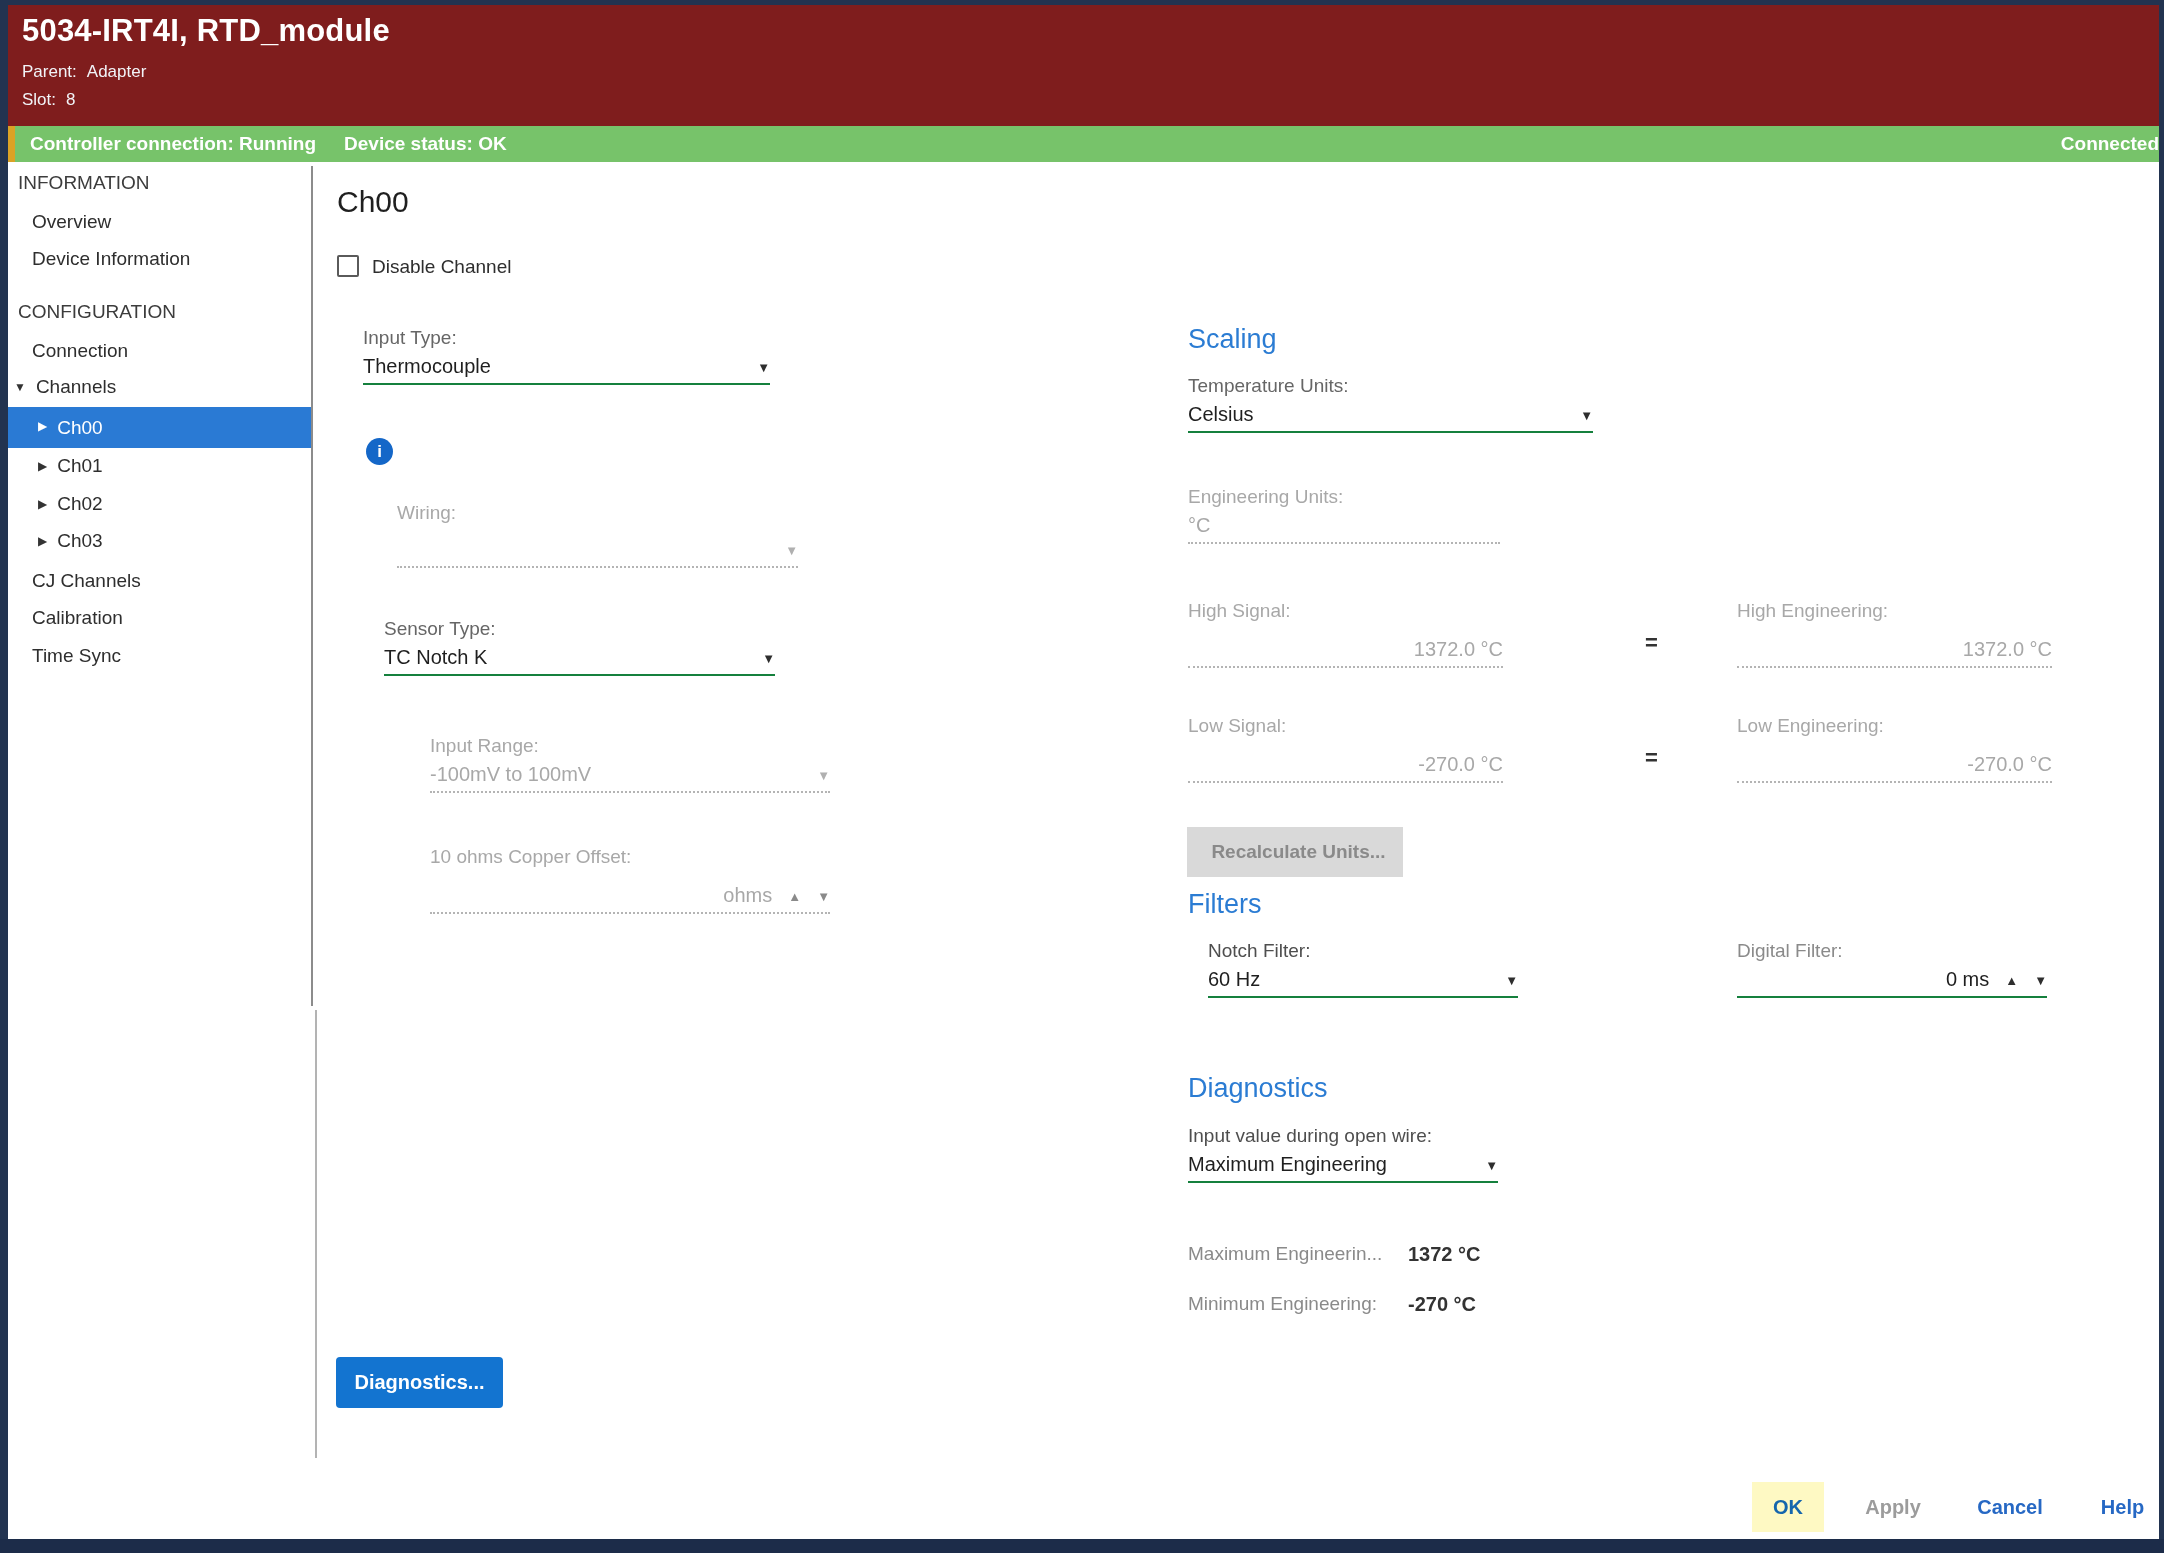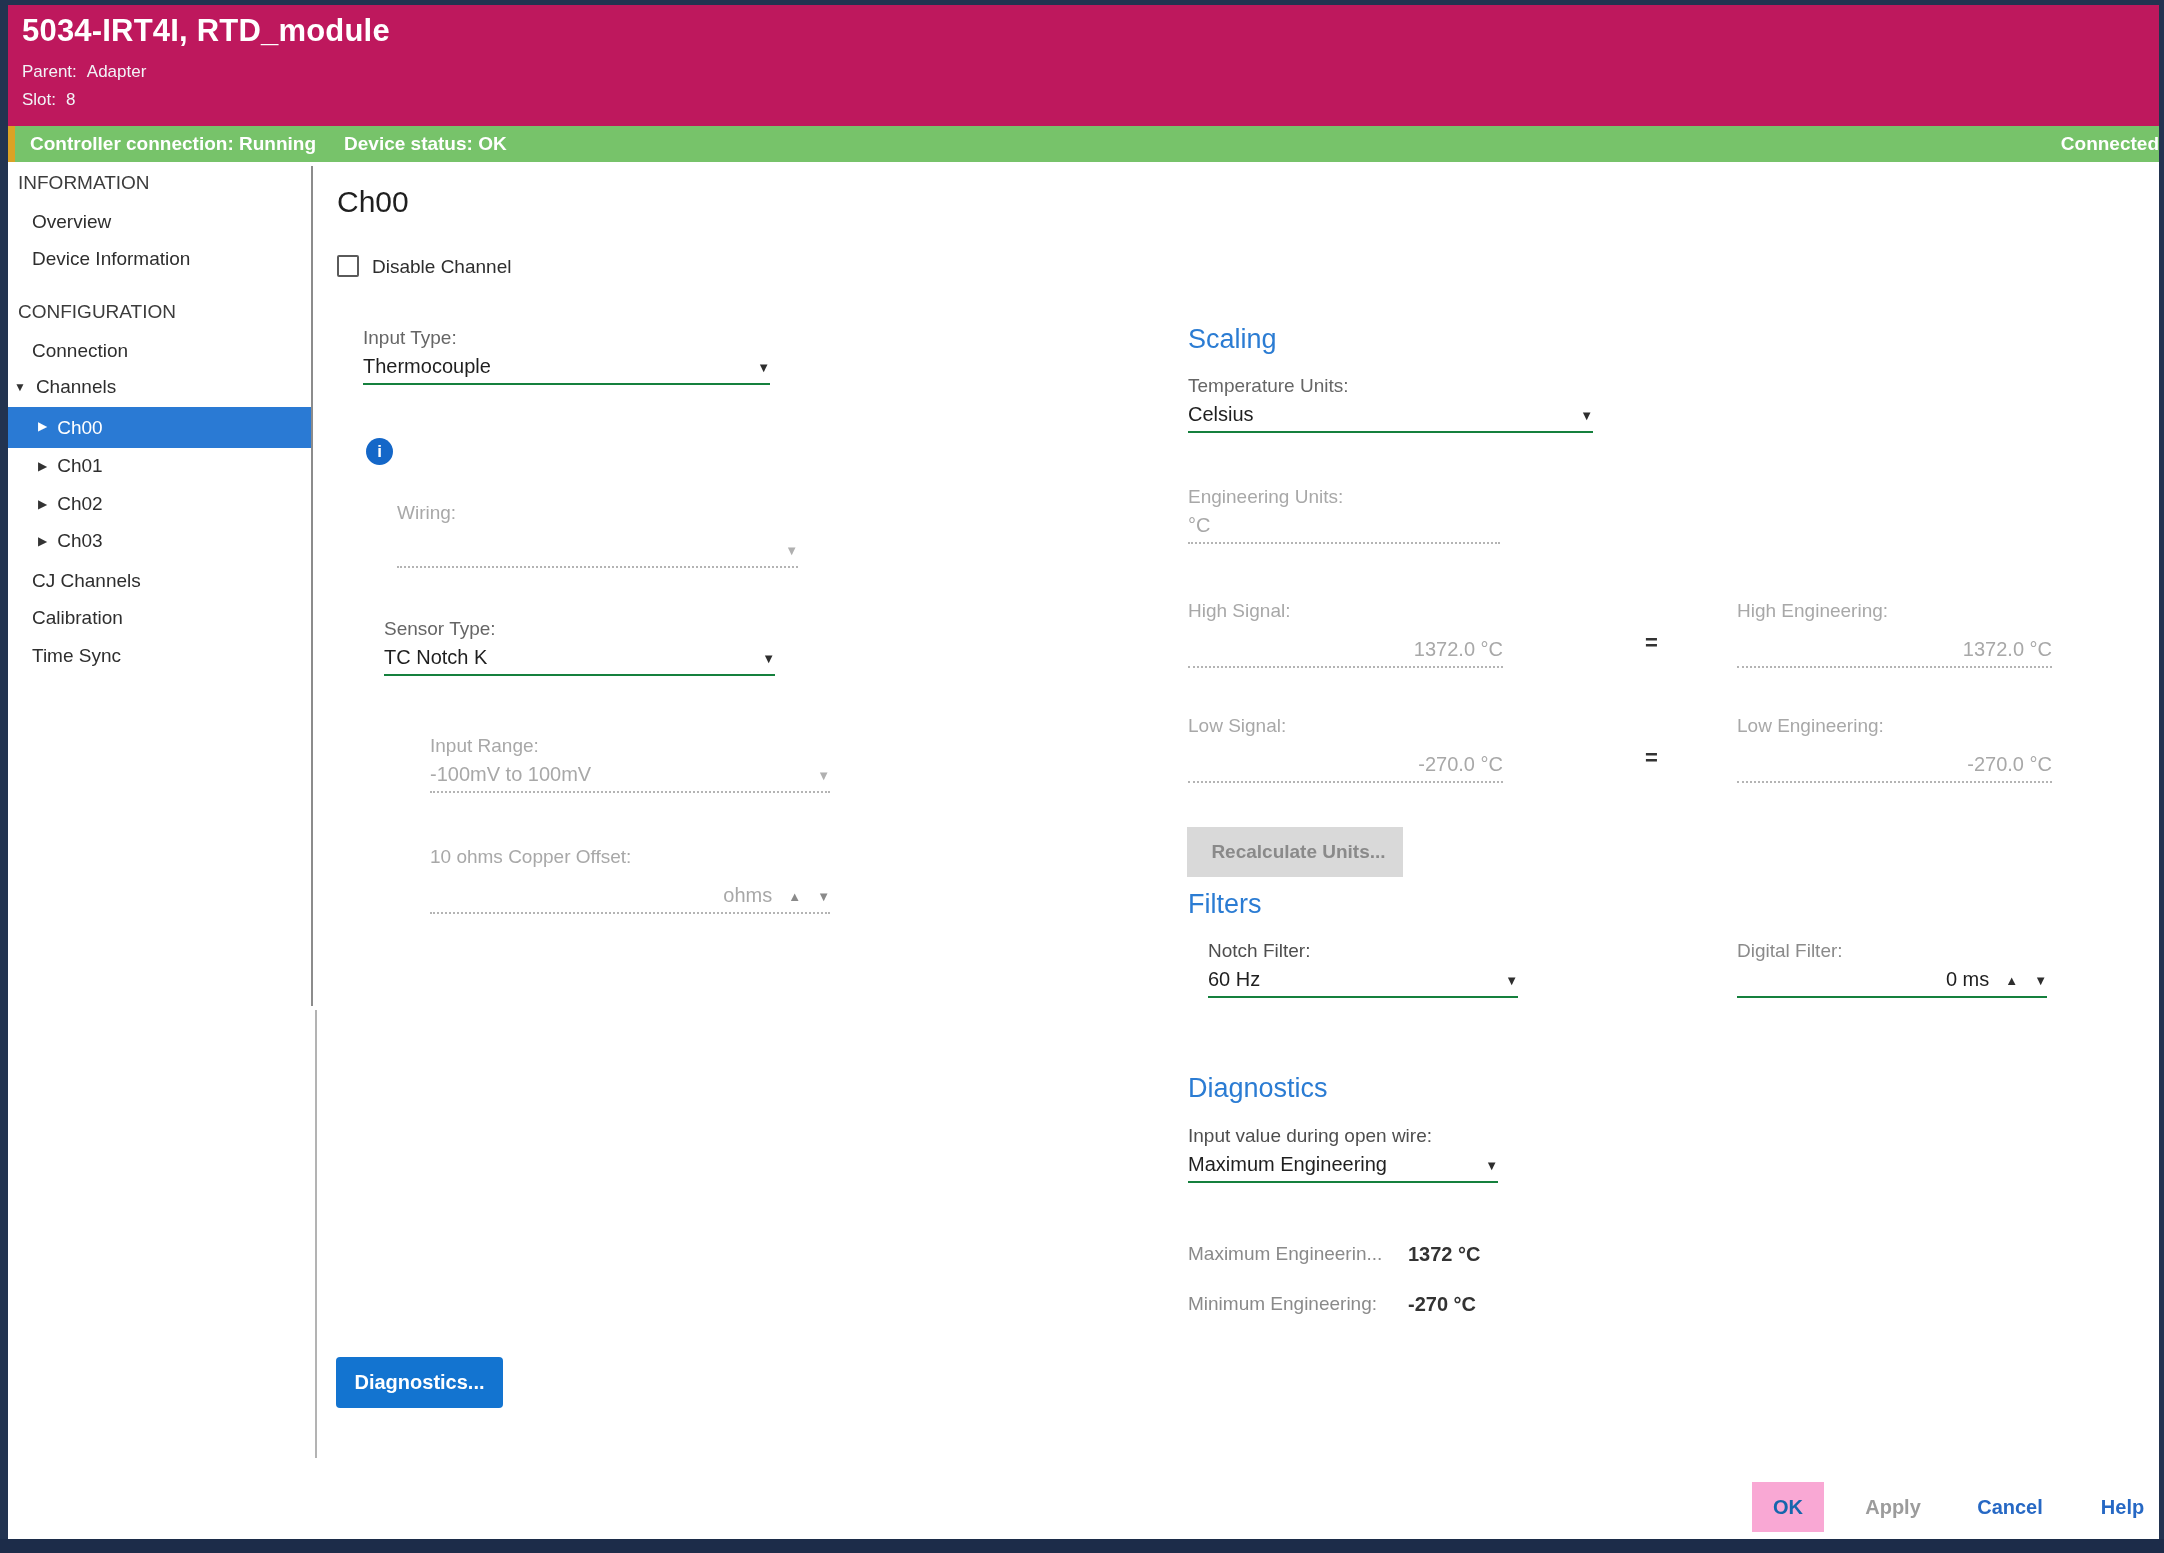--- a/index.html
+++ b/index.html
@@ -8,21 +8,21 @@
     position:relative;width:2164px;height:1553px;background:#ffffff;
     font-family:"Liberation Sans", sans-serif;overflow:hidden;
   }
   .abs{position:absolute;}
   
   .frame-top{left:0;top:0;width:2164px;height:5px;background:#223350;}
   .frame-left{left:0;top:0;width:8px;height:1553px;background:#223350;}
   .frame-right{left:2159px;top:0;width:5px;height:1553px;background:#223350;}
   .frame-bottom{left:0;top:1539px;width:2164px;height:14px;background:#1c2c49;}
   
-  .header{left:8px;top:5px;width:2151px;height:121px;background:#be185d;color:#fff;}
+  .header{left:8px;top:5px;width:2151px;height:121px;background:#7f1d1d;color:#fff;}
   .header-title{left:14px;top:8px;font-size:31px;font-weight:bold;letter-spacing:.2px;}
   .header-sub{font-size:17px;color:#f2f4f8;}
   .header-sub .hs-label{margin-right:10px;}
   
   .statusbar{left:8px;top:126px;width:2151px;height:36px;background:#77c36a;color:#fff;
     display:flex;align-items:center;font-size:19px;font-weight:bold;}
   .status-stripe{left:8px;top:126px;width:7px;height:36px;background:#dba225;}
   .status-left{margin-left:22px;white-space:nowrap;}
   .status-left span{margin-right:28px;margin-top:45px;}
   .status-right{position:absolute;right:0;white-space:nowrap;}
@@ -63,21 +63,21 @@
   .readout{display:flex;font-size:19px;white-space:nowrap;}
   .readout .r-label{color:#8a8a8a;width:220px;}
   .readout .r-value{color:#333;font-weight:600;font-size:20px;}
   
   .btn-primary{background:#1374d0;color:#fff;font-weight:bold;font-size:20px;border:none;border-radius:4px;
     display:flex;align-items:center;justify-content:center;cursor:pointer;}
   .btn-disabled{background:#d9d9d9;color:#8a8a8a;font-weight:bold;font-size:19px;border:none;
     display:flex;align-items:center;justify-content:center;padding-left:13px;}
   .btn-flat{background:transparent;border:none;font-size:20px;font-weight:bold;
     display:flex;align-items:center;justify-content:center;cursor:pointer;}
-  .btn-ok{background:#f9a8d4;color:#1566ad;}
+  .btn-ok{background:#fef9c3;color:#1566ad;}
   .btn-apply{color:#9c9c9c;cursor:default;}
   .btn-link{color:#2668c4;}
 </style>
 </head>
 <body>
 
 <div class="canvas">
 
   <div class="abs header">
     <div class="abs header-title">5034-IRT4I, RTD_module</div>

